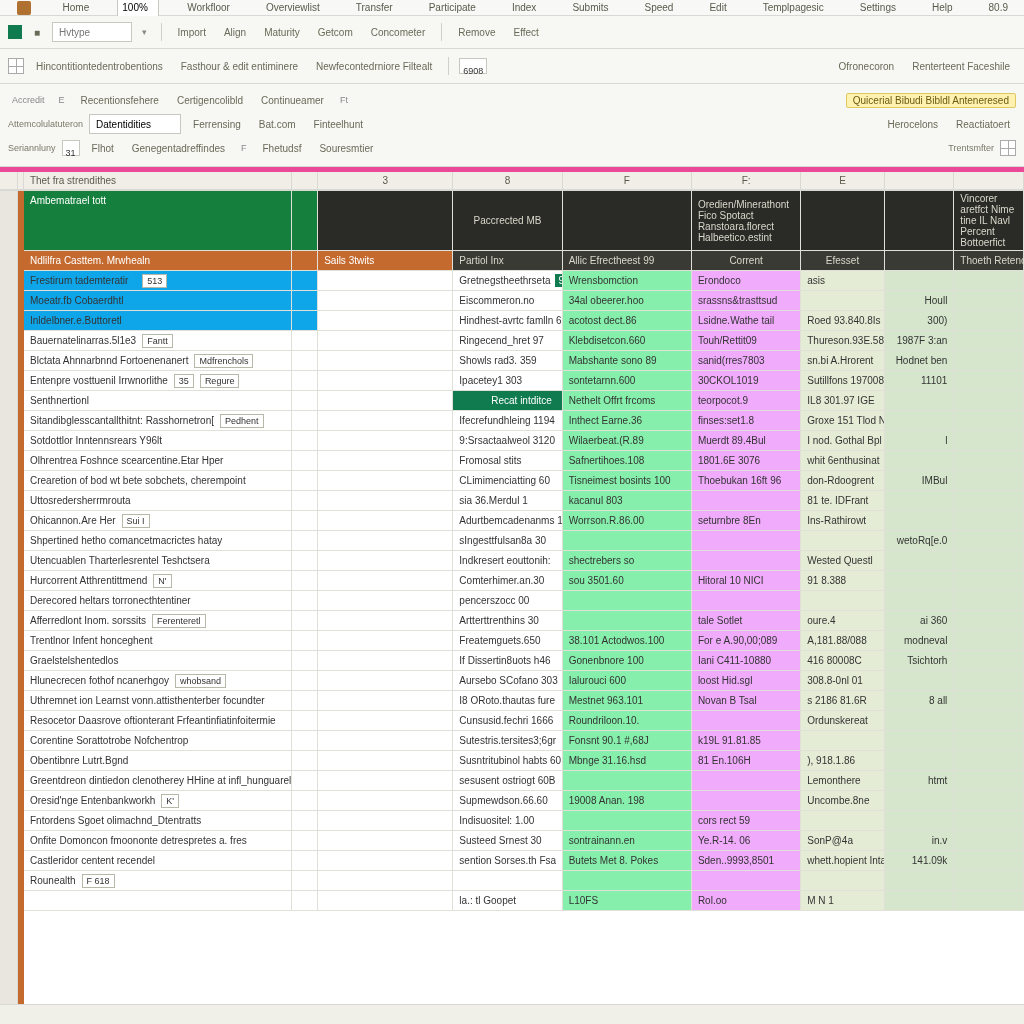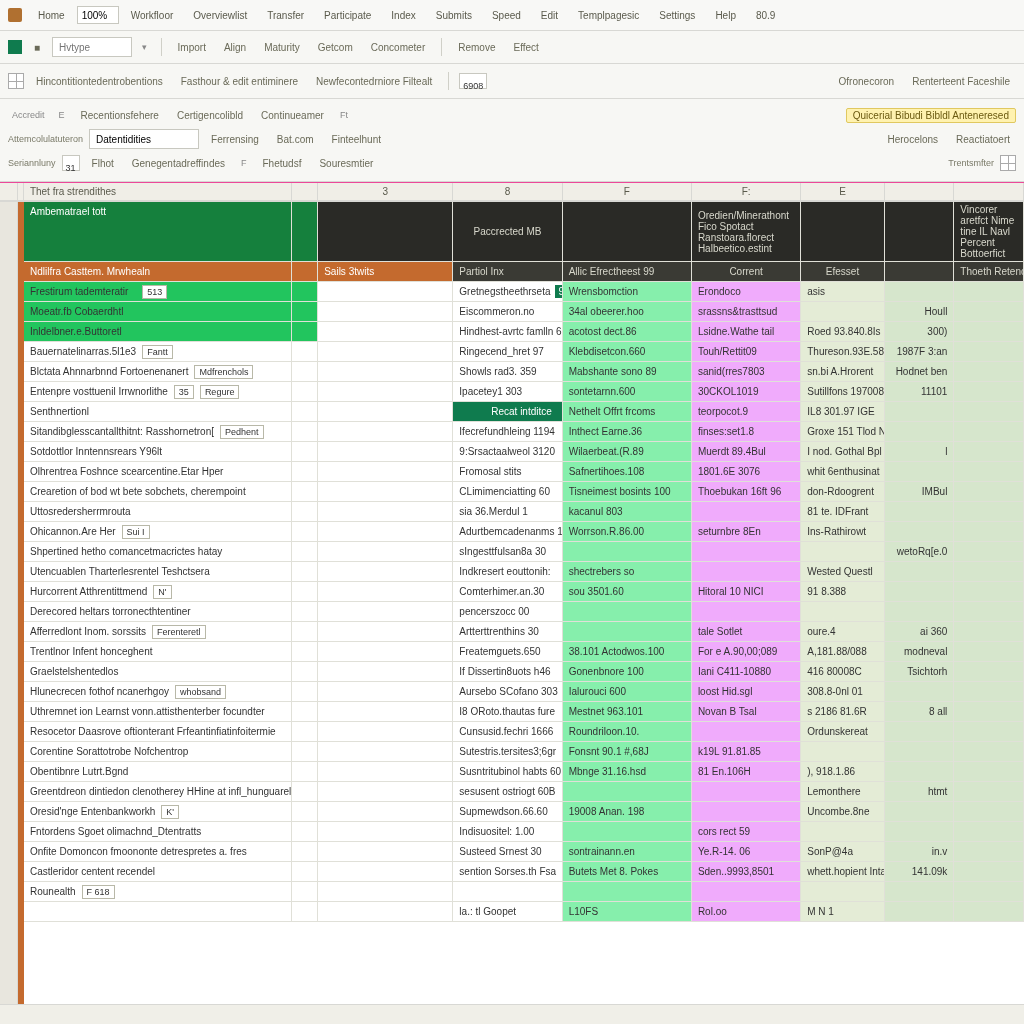--- a/index.html
+++ b/index.html
@@ -1,20 +1,20 @@
 <!DOCTYPE html>
 <html><head>
 <meta charset="utf-8">
 <style>
   * { box-sizing: border-box; margin: 0; padding: 0; }
   html, body { width: 1024px; height: 1024px; overflow: hidden; font-family: "Segoe UI", Tahoma, sans-serif; font-size: 10px; background: #e4e4e0; color: #333; }
   body { display: flex; flex-direction: column; }
 
   
-  .menubar { display: flex; align-items: center; gap: 4px; padding: 4px 8px; background: #f8f8f6; border-bottom: 1px solid #d8d8d4; height: 31px; }
+  .menubar { display: flex; align-items: center; gap: 20px; padding: 4px 8px; background: #f8f8f6; border-bottom: 1px solid #d8d8d4; height: 16px; justify-content: flex-end; }
   .menubar .menu-item { padding: 2px 8px; color: #5a5a4c; cursor: default; border-radius: 2px; }
   .menubar .logo { width: 14px; height: 14px; background: #b07030; border-radius: 2px; margin-right: 4px; }
   .menubar input.menu-num { width: 42px; height: 18px; border: 1px solid #c8c8c0; background: #fff; font-size: 10px; padding: 0 4px; }
 
   
   .ribbon { background: #f7f7f4; border-bottom: 1px solid #d8d8d4; padding: 4px 8px; }
   .ribbon-row { display: flex; align-items: center; gap: 6px; flex-wrap: wrap; min-height: 24px; }
   .ribbon-row.second { min-height: 26px; }
   .ribbon-btn { padding: 2px 6px; color: #6a6a58; cursor: default; border-radius: 2px; white-space: nowrap; }
   .ribbon-input { height: 20px; border: 1px solid #c8c8c0; background: #fff; font-size: 10px; padding: 8px 6px; }
@@ -22,39 +22,39 @@
   .ribbon .field-label { color: #7a7a68; font-size: 9px; }
   .green-block { width: 14px; height: 14px; background: #0f7b4e; display: inline-block; }
   .badge-num { display:inline-block; min-width:18px; height:16px; line-height:16px; text-align:center; background:#fff; border:1px solid #c8c8c0; font-size:9px; padding:4px 3px; }
   .yellow-badge { background:#fff2b0; border:1px solid #e0c860; color:#6b5a10; font-size:10px; padding:1px 6px; border-radius:2px; }
   .cells-icon { width:16px; height:16px; background:#fff; border:1px solid #aaa; position:relative; }
   .cells-icon::before, .cells-icon::after { content:""; position:absolute; background:#aaa; }
   .cells-icon::before { left:50%; top:0; bottom:0; width:1px; }
   .cells-icon::after  { top:50%; left:0; right:0; height:1px; }
 
   
-  .colhdr { display: flex; background: #f0eee7; border-top: 1px solid #ec4899; border-bottom: 1px solid #d8d8d4; }
+  .colhdr { display: flex; background: #f0eee7; border-top: 5px solid #ec4899; border-bottom: 1px solid #d8d8d4; }
   .colhdr .ch { border-right: 1px solid #d8d8d4; text-align: center; padding: 3px 0; color: #5a5a4c; font-size: 10px; }
 
   
   .gridwrap { flex: 1 1 auto; display: flex; background: #fff; position: relative; overflow: hidden; border-top: 1px solid #d8d8d4; }
   .left-gutter { width: 18px; background: #e8e6de; border-right: 1px solid #d8d8d4; }
   .orange-strip { width: 6px; background: #c46a2e; }
 
   .main-cols { flex: 1; display: flex; flex-direction: column; overflow: hidden; }
 
   
   .row { display: flex; border-bottom: 1px solid #e0e0d8; min-height: 20px; align-items: stretch; }
   .row.tall { min-height: 48px; }
   .cell { border-right: 1px solid #e0e0d8; padding: 2px 6px; overflow: hidden; white-space: nowrap; text-overflow: ellipsis; display: flex; align-items: center; }
   .dark { background: #2a2a26; color: #d8d8cc; }
   .dark.sub { background: #3a3a34; }
   .green-hdr { background: #15803d; color: #fff; }
   .orange-hdr { background: #c46a2e; color: #fff; }
-  .pink { background: #22c55e; }
+  .pink { background: #0ea5e9; }
   .yellow { background: #f0abfc; }
   .paleyellow { background: #86efac; }
   .palegreen { background: #e4ecd6; }
   .ltgreen { background: #d6e6cc; }
   .grn-box { background: #0f7b4e; color:#fff;padding-left:38px; }
   .c-right { justify-content: flex-end; }
   .c-center { justify-content: center; }
   .mini-btn { display:inline-block; padding:1px 4px; background:#fff; border:1px solid #b8b8a8; font-size:9px; }
 
   
@@ -133,21 +133,21 @@
     <span class="ribbon-btn chip">E</span>
     <span class="ribbon-btn">Recentionsfehere</span>
     <span class="ribbon-btn">Certigencolibld</span>
     <span class="ribbon-btn">Continueamer</span>
     <span class="ribbon-btn chip">Ft</span>
     <span style="flex:1"></span>
     <span class="yellow-badge">Quicerial  Bibudi Bibldl Anteneresed</span>
   </div>
   <div class="ribbon-row">
     <span class="field-label">Attemcolulatuteron</span>
-    <input class="ribbon-input" style="width: 110px;" value="Datentidities">
+    <input class="ribbon-input" style="width: 92px;" value="Datentidities">
     <span class="ribbon-btn">Ferrensing</span>
     <span class="ribbon-btn">Bat.com</span>
     <span class="ribbon-btn">Finteelhunt</span>
     <span style="flex:1"></span>
     <span class="ribbon-btn">Herocelons</span>
     <span class="ribbon-btn">Reactiatoert</span>
   </div>
   <div class="ribbon-row">
     <span class="field-label">Seriannluny</span>
     <span class="badge-num">31</span>

